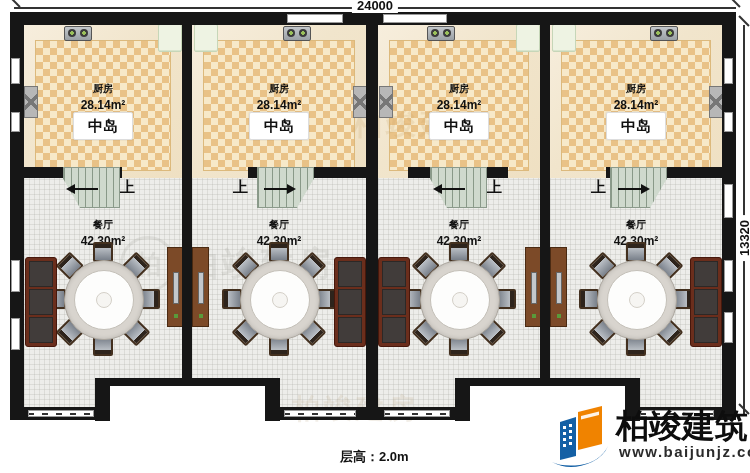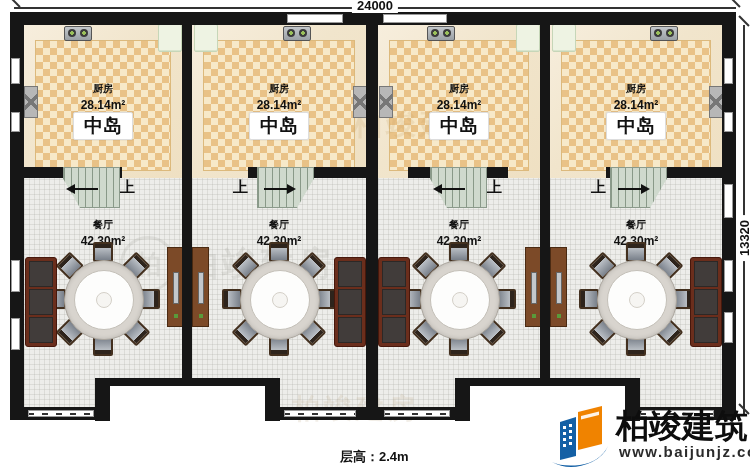--- a/index.html
+++ b/index.html
@@ -25,21 +25,21 @@
          border:1px solid #555;border-radius:2px;}
   .stove::before,.stove::after{content:"";position:absolute;top:2px;width:8px;height:8px;border-radius:50%;
          background:radial-gradient(circle,#9ac05a 0 1.6px,#3c3c3c 1.7px);}
   .stove::before{left:3px;} .stove::after{right:3px;}
   .fridge{position:absolute;width:22px;height:26px;background:#eef3e3;border:1px solid #c6d6b8;border-radius:2px;
           box-shadow:inset 0 -1px 0 #d8e4cc;}
   .heater{position:absolute;width:12px;height:30px;background:#b7b7b7;border:1px solid #777;
           background-image:linear-gradient(45deg,transparent 44%,#777 44% 56%,transparent 56%),
                            linear-gradient(-45deg,transparent 44%,#777 44% 56%,transparent 56%);}
   .island{position:absolute;width:58px;height:26px;background:#fff;border:1px solid #ddd;border-radius:2px;
-          display:flex;align-items:center;justify-content:center;font-size:19px;font-weight:bold;
+          display:flex;align-items:center;justify-content:center;font-size:15px;font-weight:bold;
           transform:translateX(-50%);box-shadow:0 0 0 1px rgba(0,0,0,.03);}
   .stairs{position:absolute;width:55px;height:39px;background:#cfd9cd;
           background-image:repeating-linear-gradient(90deg,rgba(90,110,90,.6) 0 1px,transparent 1px 7px);
           border:1px solid #8b9a8b;}
   .clipL{clip-path:polygon(0 0,100% 0,100% 100%,30% 100%,0 28%);}
   .clipR{clip-path:polygon(0 0,100% 0,100% 28%,70% 100%,0 100%);}
   .arrow{position:absolute;width:24px;height:2px;background:#111;top:0;}
   .arrow::before{content:"";position:absolute;top:-4px;width:0;height:0;border-top:5px solid transparent;
                  border-bottom:5px solid transparent;}
   .arrow.L::before{left:-8px;border-right:9px solid #111;}
@@ -297,21 +297,21 @@
   <div class="dimline" style="left:14px;top:7px;width:722px;height:2px;"></div>
   <div class="dimtick" style="left:8px;top:1px;"></div>
   <div class="dimtick" style="left:728px;top:1px;"></div>
   <div class="dimlabel" style="left:375px;top:-2px;transform:translateX(-50%);">24000</div>
   <div class="dimline" style="left:743px;top:25px;width:2px;height:390px;"></div>
   <div class="dimtick" style="left:737px;top:20px;"></div>
   <div class="dimtick" style="left:737px;top:408px;"></div>
   <div class="dimlabel" style="left:744px;top:238px;transform:translate(-50%,-50%) rotate(-90deg);">13320</div>
 
   <div class="info" style="top:448px;">
-    <span>层高：</span><span>2.4m</span>
+    <span>层高：</span><span>2.0m</span>
   </div>
 
   <svg class="abs" style="left:548px;top:402px;" width="68" height="68" viewBox="0 0 68 68">
     <path d="M30 10 L54 4 L54 42 L30 48 Z" fill="#f08300"></path>
     <path d="M33 14 L51 9.5 L51 13 L33 17.5 Z" fill="#fff" opacity="0.9"></path>
     <path d="M12 20 L28 15 L28 54 L12 58 Z" fill="#1460a5"></path>
     <g fill="#fff">
         <rect x="15" y="24" width="3" height="3"></rect>
         <rect x="15" y="30" width="3" height="3"></rect>
       <rect x="15" y="36" width="3" height="3"></rect>

